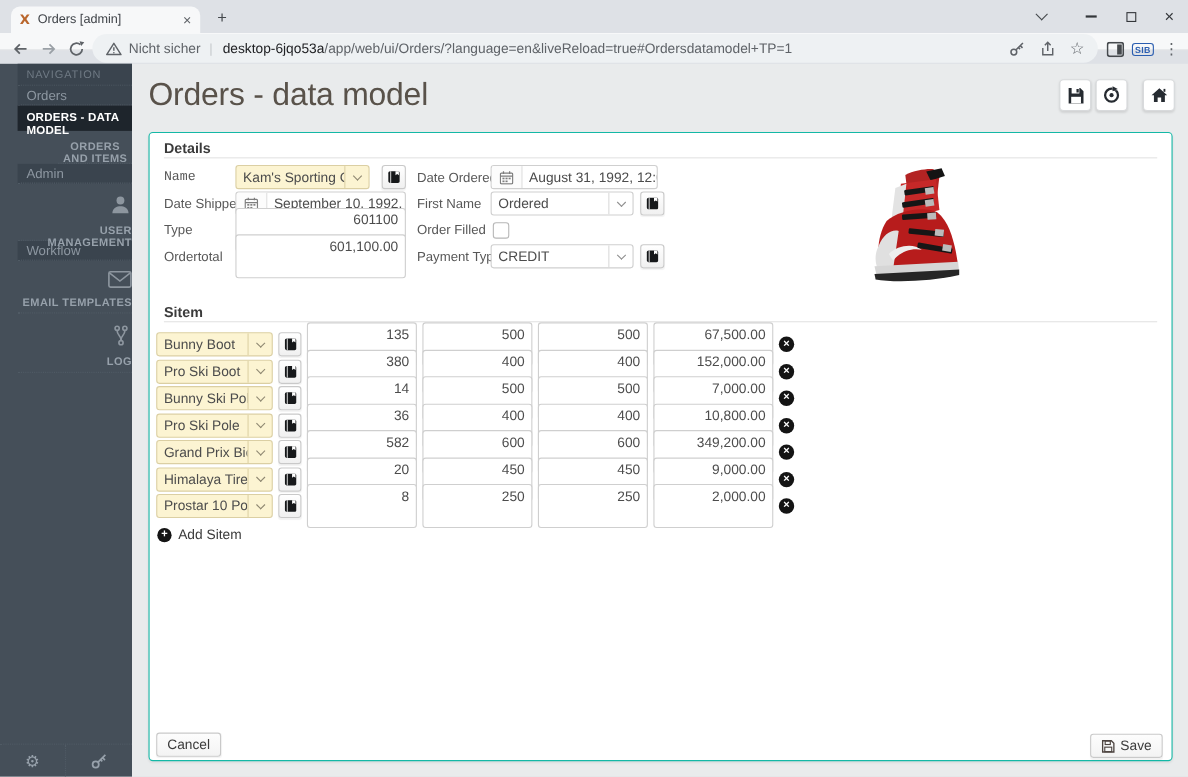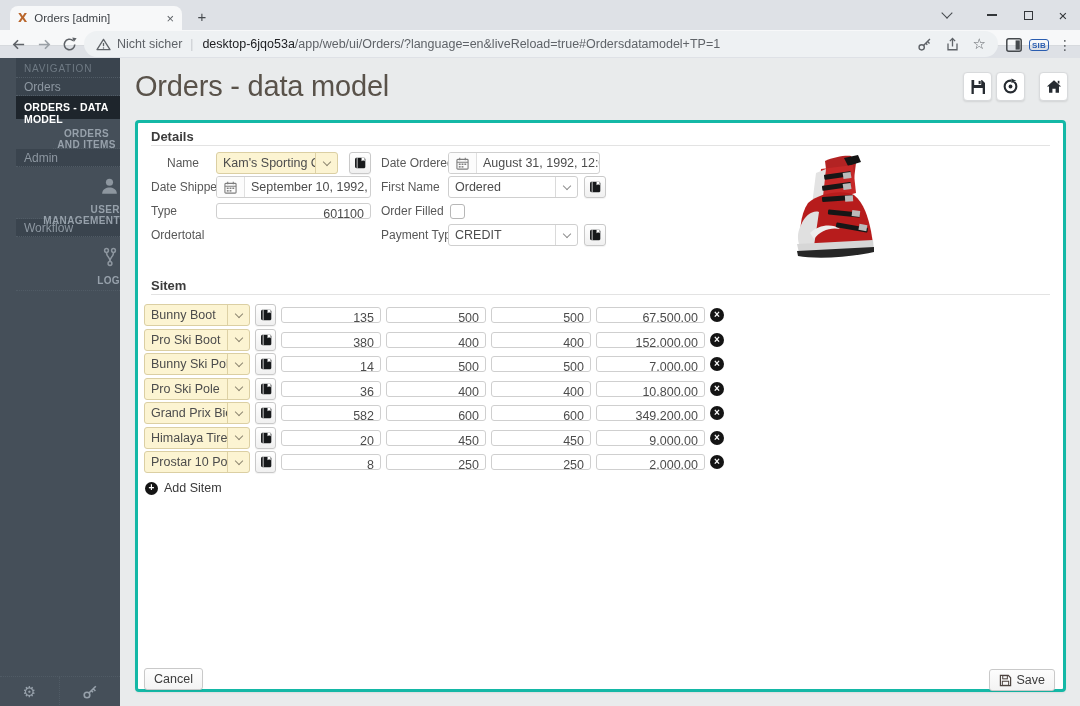--- a/index.html
+++ b/index.html
@@ -56,21 +56,21 @@
   .gear-glyph { font-family:"DejaVu Sans",sans-serif; font-size:15px; color:#97a1ab; }
 
   
   #main { position:absolute; left:120px; top:58px; width:960px; height:648px; background:#e9ebec; }
   #page-title { position:absolute; left:15px; top:12px; font-size:29px; color:#59524a; letter-spacing:-0.2px; }
   .hbtn { position:absolute; top:14px; width:29px; height:29px; background:#fff; border:1px solid #d8dadc;
     border-radius:4px; display:flex; align-items:center; justify-content:center;
     box-shadow:0 1px 2px rgba(0,0,0,0.10); }
 
   #card { position:absolute; left:15px; top:62px; width:931px; height:572px; background:#ffffff;
-    border:3px solid #14b8a6; border-radius:4px; box-shadow:0 1px 2px rgba(0,0,0,0.06); }
+    border:1px solid #14b8a6; border-radius:4px; box-shadow:0 1px 2px rgba(0,0,0,0.06); }
   .sec-title { position:absolute; left:13px; font-size:13px; font-weight:bold; color:#3b3b3b; }
   .rule { position:absolute; left:13px; right:13px; height:1px; background:#e3e3e3; }
 
   .flabel { position:absolute; height:22px; line-height:22px; font-size:12px; color:#585858; white-space:nowrap; }
   .fgroup { position:absolute; height:22px; display:flex; align-items:center; }
 
   .sel { display:flex; align-items:stretch; border:1px solid #cfcfcf; border-radius:3px; height:22px;
     background:#fff; overflow:hidden; }
   .sel .txt { flex:1; padding:0 6px; font-size:12.5px; color:#4c4c4c; line-height:20px;
     white-space:nowrap; overflow:hidden; }
@@ -78,21 +78,21 @@
   .chev { width:6px; height:6px; border-left:1.6px solid #8f8f8f; border-bottom:1.6px solid #8f8f8f;
     transform:rotate(-45deg); margin-top:-3px; }
   .sel.warm { background:#fcf4d2; border-color:#dbcfa3; }
   .sel.warm .chevzone { border-left-color:#ddd1a5; }
   .sel.warm .chev { border-color:#8f8872; }
 
   .bookbtn { width:22px; height:22px; border:1px solid #c9c9c9; border-radius:3px;
     background:linear-gradient(#ffffff,#f0f0f0); display:flex; align-items:center; justify-content:center;
     box-shadow:0 1px 1px rgba(0,0,0,0.05); flex:none; }
 
-  .tinput { background:#fff; border:1px solid #cfcfcf; border-radius:3px; height:16px; line-height:20px;
+  .tinput { background:#fff; border:1px solid #cfcfcf; border-radius:3px; height:40px; line-height:20px;
     font-size:12.5px; color:#4c4c4c; padding:0 6px; white-space:nowrap; overflow:hidden; }
   .num { text-align:right; }
   .datefield { display:flex; align-items:stretch; border:1px solid #cfcfcf; border-radius:3px; height:22px;
     background:#fff; overflow:hidden; }
   .datefield .addon { width:28px; border-right:1px solid #e0e0e0; background:#fcfcfc;
     display:flex; align-items:center; justify-content:center; flex:none; }
   .datefield .dtxt { flex:1; padding:0 6px; line-height:20px; font-size:12.5px; color:#4c4c4c;
     white-space:nowrap; overflow:hidden; }
 
   .f-name { left:78px; top:29px; width:155px; } .f-name .sel { width:122px; margin-right:11px; }
@@ -210,20 +210,27 @@
   <div class="s-item">ORDERS AND ITEMS</div>
   <div class="s-section">Admin</div>
   <div class="s-block" id="sb-user">
     <svg width="21" height="21" viewBox="0 0 20 20">
         <circle cx="10" cy="6" r="3.4" fill="#8d969f"></circle>
         <path d="M3 17 C3 12.5 7 11 10 11 C13 11 17 12.5 17 17 Z" fill="#8d969f"></path>
       </svg>
     <div class="lbl">USER MANAGEMENT</div>
   </div>
   <div class="s-section">Workflow</div>
+  <div class="s-block" id="sb-email">
+    <svg width="22" height="16" viewBox="0 0 22 16">
+        <rect x="1" y="1" width="20" height="14" rx="1.5" fill="none" stroke="#8d969f" stroke-width="1.5"></rect>
+        <path d="M1.5 2 L11 9.5 L20.5 2" fill="none" stroke="#8d969f" stroke-width="1.5"></path>
+      </svg>
+    <div class="lbl">EMAIL TEMPLATES</div>
+  </div>
   <div class="s-block" id="sb-log">
     <svg width="20" height="22" viewBox="0 0 20 20">
         <g fill="none" stroke="#8d969f" stroke-width="1.5">
           <circle cx="6.5" cy="3.5" r="1.9"></circle>
           <circle cx="13.5" cy="3.5" r="1.9"></circle>
           <circle cx="10" cy="16.5" r="1.9"></circle>
           <path d="M6.5 5.5 C6.5 10.5 10 9 10 14.5 M13.5 5.5 C13.5 10.5 10 9 10 14.5"></path>
         </g>
       </svg>
     <div class="lbl">LOG</div>
@@ -265,21 +272,21 @@
         <path d="M9 1 L17 8 H14.6 V15 H10.8 V10.5 H7.2 V15 H3.4 V8 H1 Z" fill="#262b31"></path>
         <rect x="13.2" y="1.6" width="1.9" height="3" fill="#262b31"></rect>
       </svg>
   </div>
 
   <div id="card">
 
     <div class="sec-title" style="top:6px;">Details</div>
     <div class="rule" style="top:22px;"></div>
 
-    <div class="flabel" style="left:29px;top:29px;">Name</div>
+    <div class="flabel" style="left:13px;top:29px;font-family:Liberation Mono, monospace;">Name</div>
     <div class="fgroup f-name">
       <div class="sel warm">
         <span class="txt">Kam's Sporting Goods</span>
         <span class="chevzone">
             <i class="chev"></i>
           </span>
       </div>
       <div class="bookbtn">
         <svg width="12" height="12" viewBox="0 0 14 14">
             <path d="M3.2 0.8 H11.4 C12.5 0.8 13.2 1.5 13.2 2.6 V11.4 C13.2 12.5 12.5 13.2 11.4 13.2 H3.2 C2 13.2 1.2 12.4 1.2 11.2 V2.8 C1.2 1.6 2 0.8 3.2 0.8 Z" fill="#16181a"></path>
@@ -354,20 +361,23 @@
     <div class="fgroup f-total">
       <div class="tinput num">601100</div>
     </div>
 
     <div class="flabel" style="left:243px;top:77px;">Order Filled</div>
     <div class="fgroup f-ofilled">
       <div class="checkbox"></div>
     </div>
 
     <div class="flabel" style="left:13px;top:101px;">Ordertotal</div>
+    <div class="fgroup f-ototal">
+      <div class="tinput num">601,100.00</div>
+    </div>
 
     <div class="flabel" style="left:243px;top:101px;">Payment Type</div>
     <div class="fgroup f-ptype">
       <div class="sel">
         <span class="txt">CREDIT</span>
         <span class="chevzone">
             <i class="chev"></i>
           </span>
       </div>
       <div class="bookbtn">

